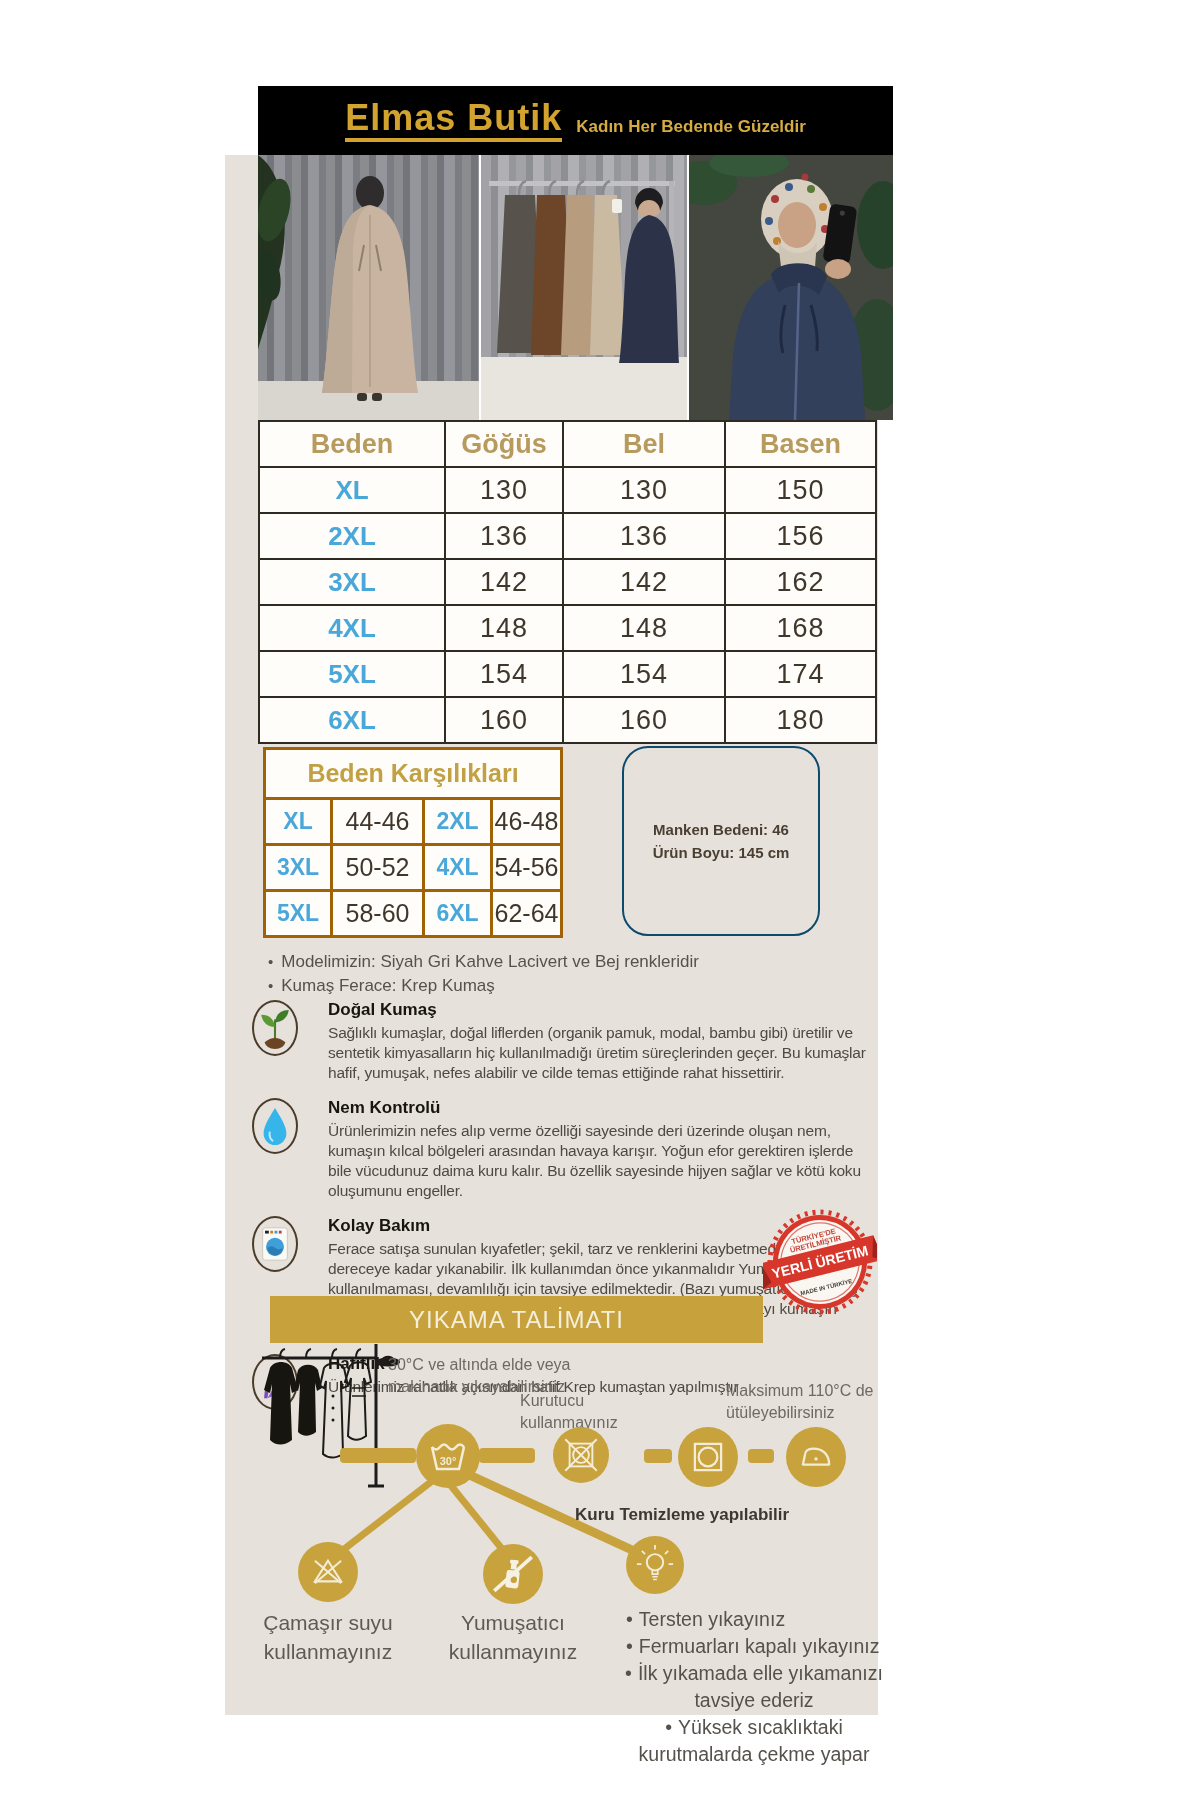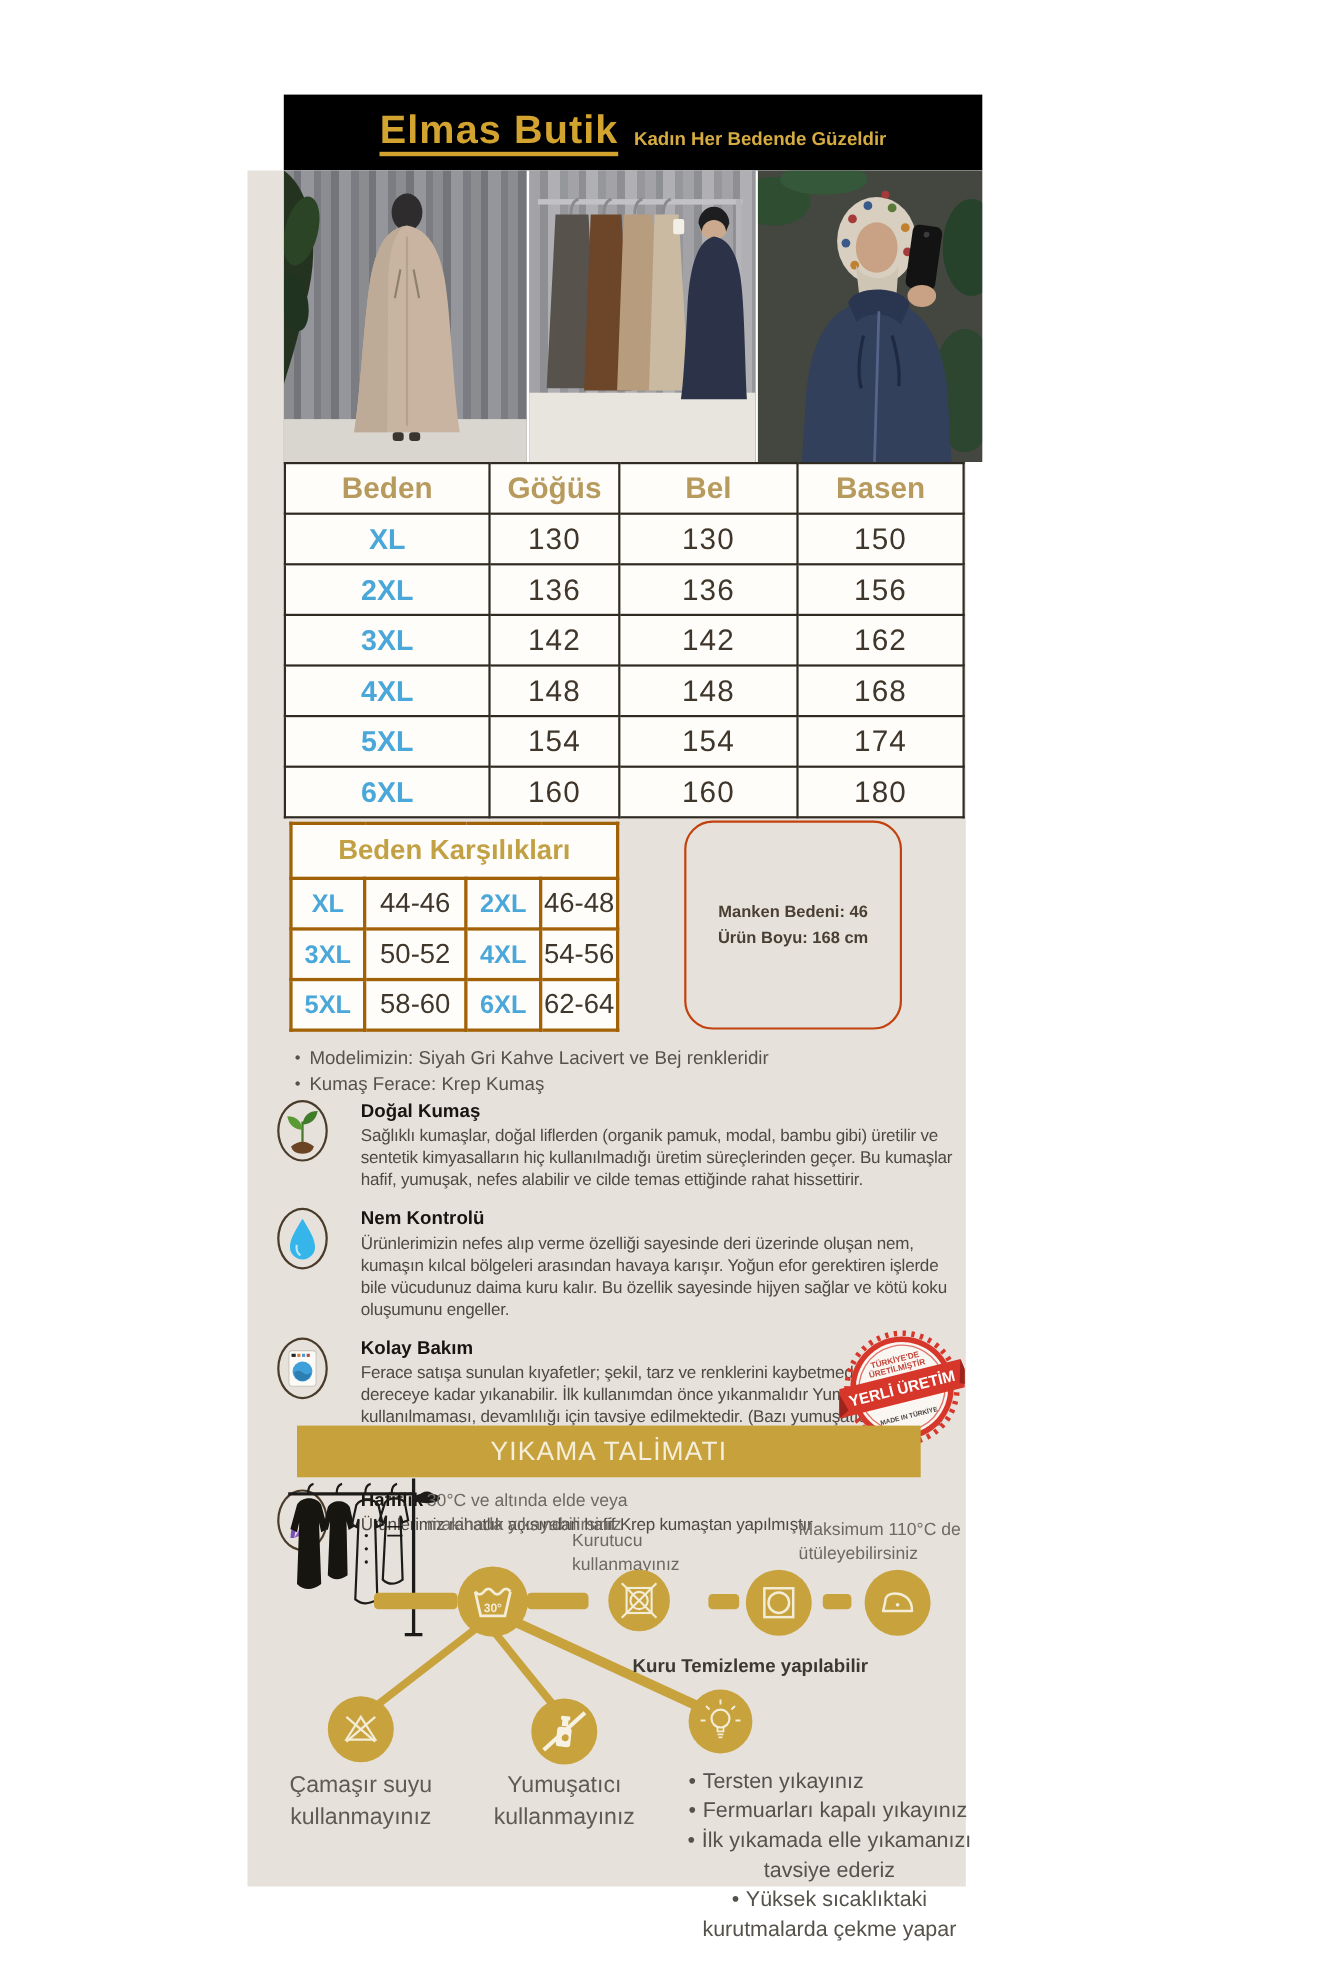--- a/index.html
+++ b/index.html
@@ -33,21 +33,21 @@
 
   
   .equiv-table { position:absolute; left:263px; top:747px; width:297px; background:#fffdf9; }
   .equiv-table th, .equiv-table td { border:3px solid #a16207; text-align:center; vertical-align:middle; }
   .equiv-table th { height:50px; color:#c2a145; font-size:25px; font-weight:600; }
   .equiv-table td { height:46px; font-size:25px; color:#3f362c; }
   .equiv-table td.size { color:#4aa7da; font-weight:600; font-size:23px; }
 
   
   .model-box { position:absolute; left:622px; top:746px; width:198px; height:190px;
-    border:2px solid #c2410c; border-radius:26px; display:flex; flex-direction:column;
+    border:2px solid #0c4a6e; border-radius:26px; display:flex; flex-direction:column;
     align-items:center; justify-content:center; text-align:center; }
   .model-box div { font-size:15px; font-weight:600; color:#4a3f33; line-height:23px; }
 
   
   .notes { position:absolute; left:268px; top:950px; width:560px; }
   .note { display:flex; gap:8px; font-size:17px; color:#56524b; line-height:24px; }
   .note .dot { font-size:15px; line-height:24px; }
 
   
   .features { position:absolute; left:252px; top:1000px; width:624px; display:flex; flex-direction:column; gap:15px; }
@@ -55,21 +55,21 @@
   .f-icon { flex:0 0 46px; width:46px; height:56px; border:2.5px solid #4a3b2b; border-radius:50%;
     display:flex; align-items:center; justify-content:center; }
   .f-body { flex:1; }
   .f-title { font-size:17px; font-weight:bold; color:#181510; margin-bottom:3px; }
   .f-text { font-size:15.5px; color:#4e4a43; line-height:20px; letter-spacing:-0.2px; max-width:562px; }
 
   
   .stamp { position:absolute; left:763px; top:1205px; width:114px; height:114px; }
 
   
-  .wash-banner { position:absolute; left:270px; top:1296px; width:567px; height:47px; background:#c7a13b;
+  .wash-banner { position:absolute; left:270px; top:1296px; width:493px; height:47px; background:#c7a13b;
     display:flex; align-items:center; justify-content:center; color:#f4eeda; font-size:24px; letter-spacing:1px; }
 
   
   .rack { position:absolute; left:256px; top:1336px; width:146px; height:158px; }
   .wash-label { position:absolute; text-align:left; font-size:16px; color:#6e6a63; line-height:22px; }
   .lbl-machine { left:388px; top:1354px; width:205px; }
   .lbl-dryer { left:520px; top:1390px; width:140px; }
   .lbl-iron { left:726px; top:1380px; width:162px; }
   .dash { position:absolute; background:#c8a23c; border-radius:4px; }
   .gold-circle { position:absolute; border-radius:50%; background:#c8a23c; display:flex; align-items:center; justify-content:center; }
@@ -250,21 +250,21 @@
         <td class="size">5XL</td>
         <td>58-60</td>
         <td class="size">6XL</td>
         <td>62-64</td>
       </tr>
     </tbody>
   </table>
 
   <div class="model-box">
     <div>Manken Bedeni: 46</div>
-    <div>Ürün Boyu: 168 cm</div>
+    <div>Ürün Boyu: 145 cm</div>
   </div>
 
   <div class="notes">
     <div class="note">
       <span class="dot">•</span>
       <span>Modelimizin: Siyah Gri Kahve Lacivert  ve Bej renkleridir</span>
     </div>
     <div class="note">
       <span class="dot">•</span>
       <span>Kumaş Ferace: Krep Kumaş</span>

